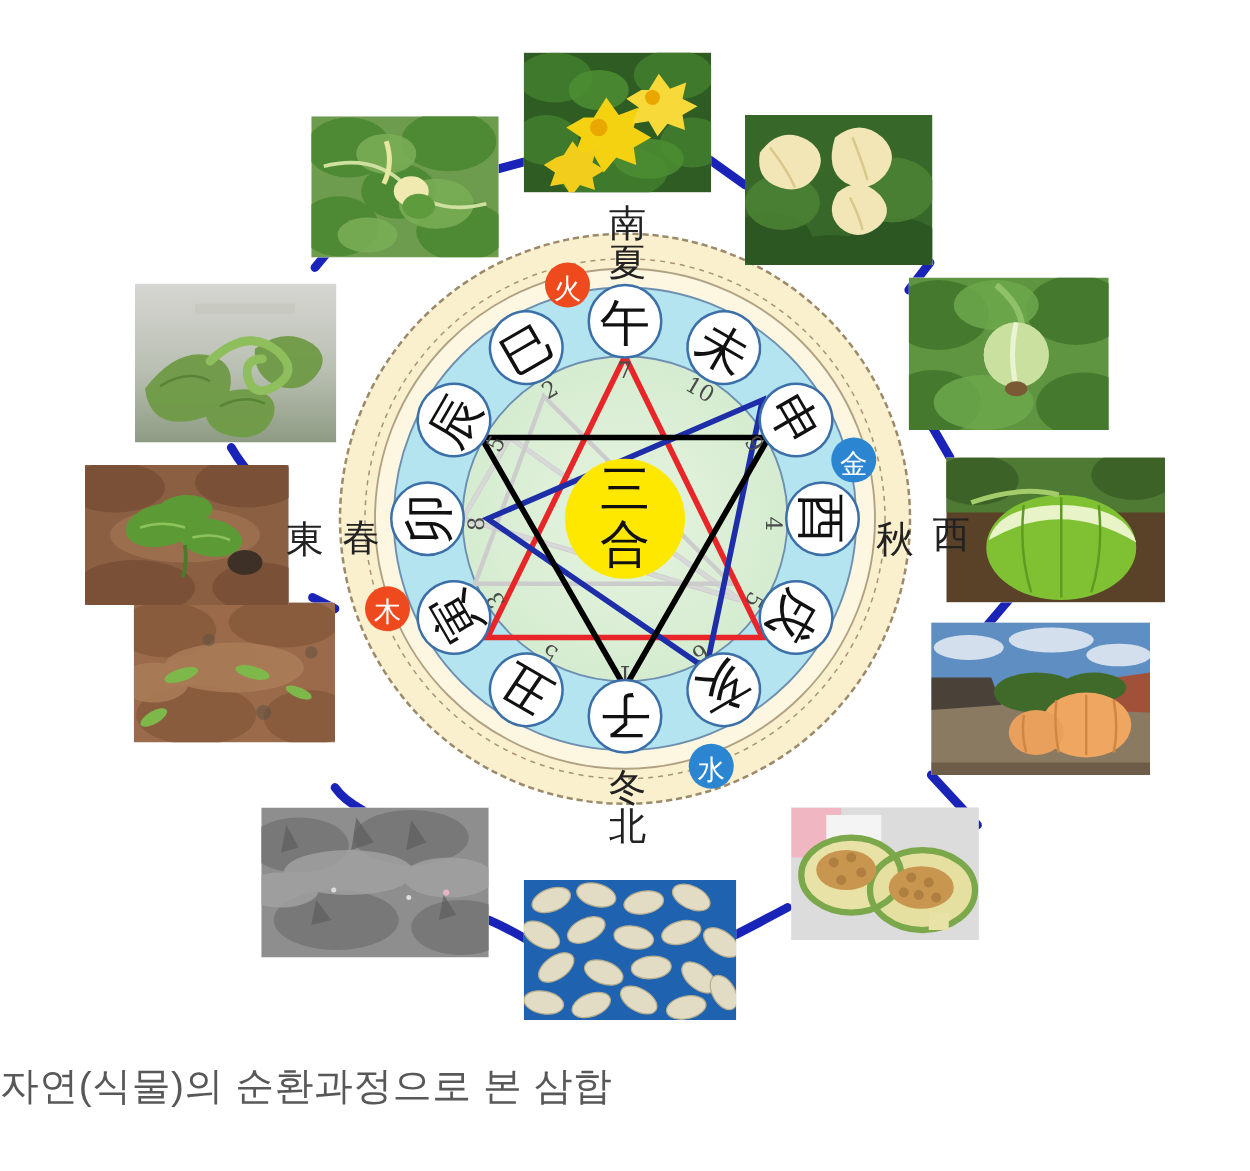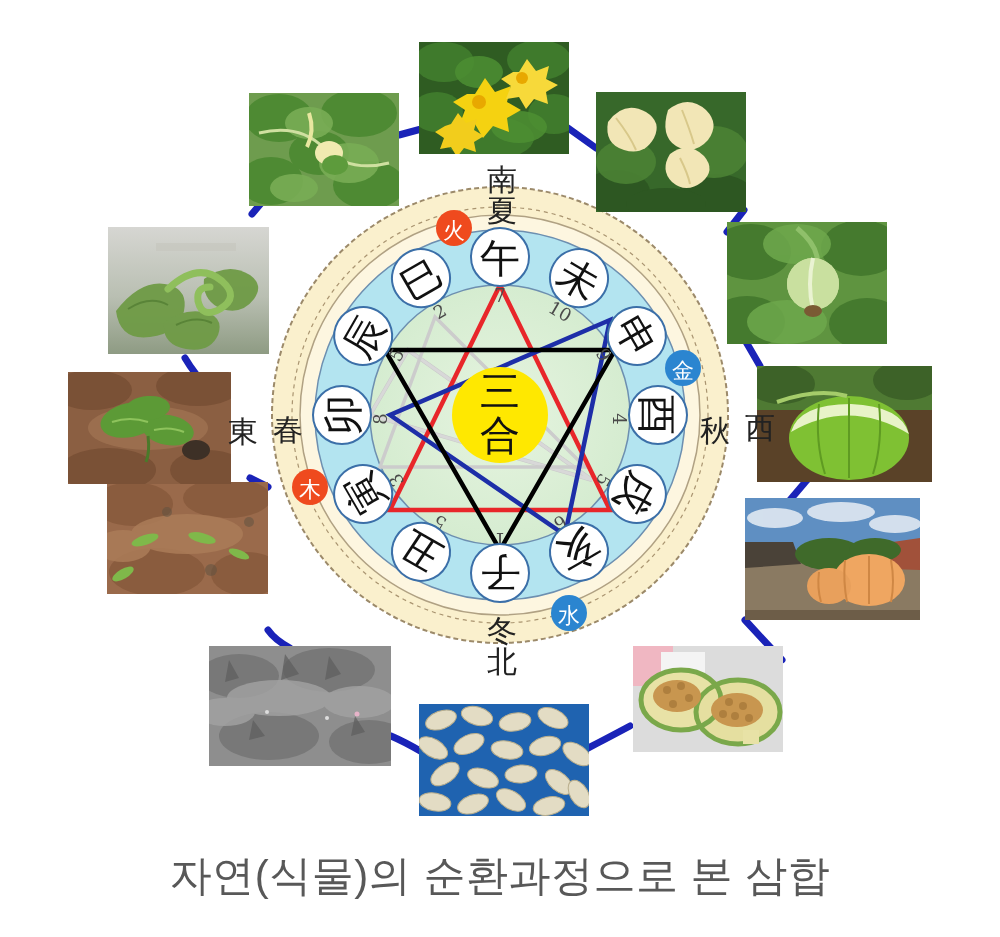--- a/index.html
+++ b/index.html
@@ -8,22 +8,22 @@
   #stage{position:absolute;left:0;top:0;width:1000px;height:937px;}
 
   
   .photo{position:absolute;overflow:hidden;background:#ddd;z-index:6;}
   .photo .inner{width:100%;height:100%;position:relative;}
 
   
   #wheel{position:absolute;z-index:4;}
 
   
-  #caption{position:absolute;left:0;top:848px;width:1000px;text-align:center;
-           font-size:42px;color:#585858;letter-spacing:.5px;
+  #caption{position:absolute;left:0;top:848px;width:1000px;text-align:left;
+           font-size:31px;color:#585858;letter-spacing:.5px;
            font-family:"Liberation Sans","DejaVu Sans",sans-serif;}
 
   
   .bt{font-family:"DejaVu Serif","Liberation Serif",serif;}
 </style>
 </head>
 <body>
 
 <div id="stage">
 

